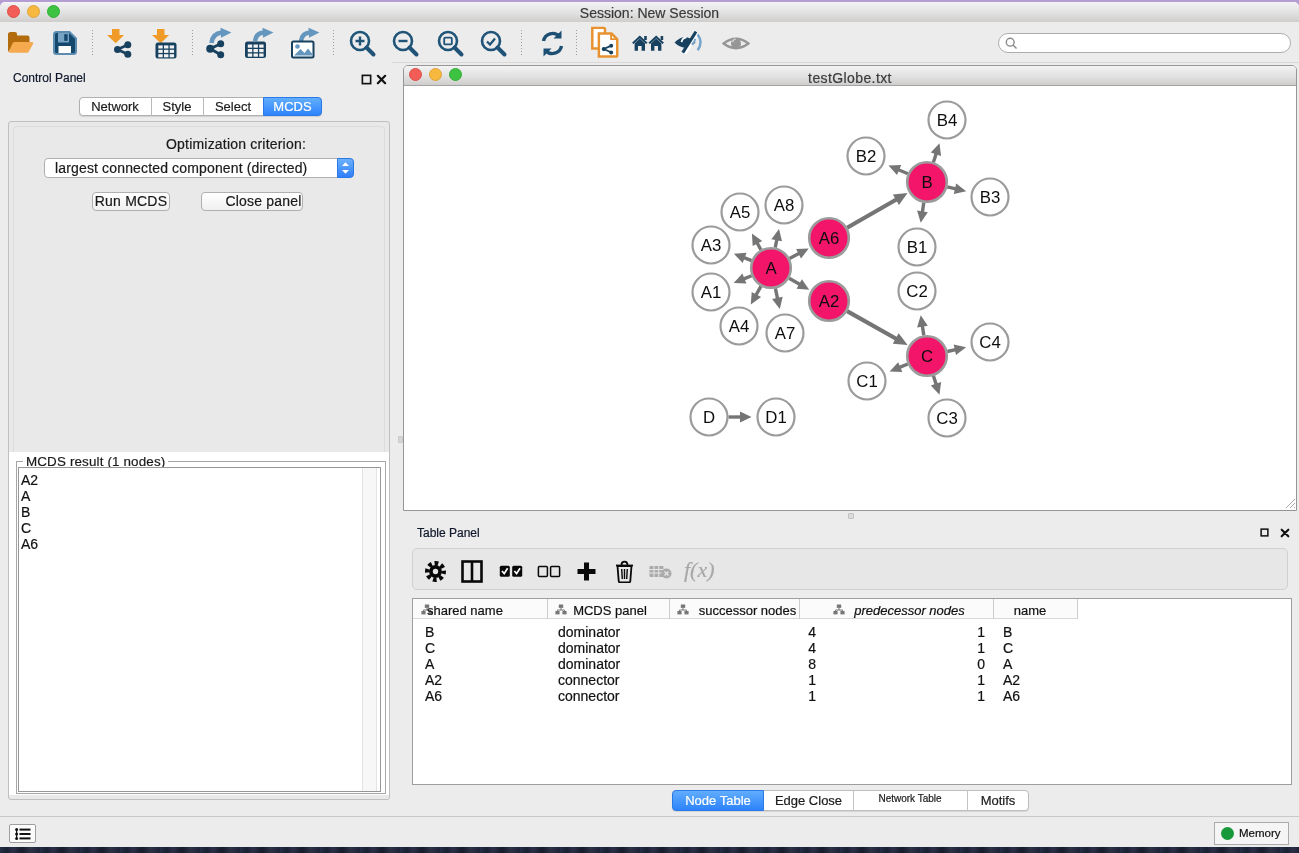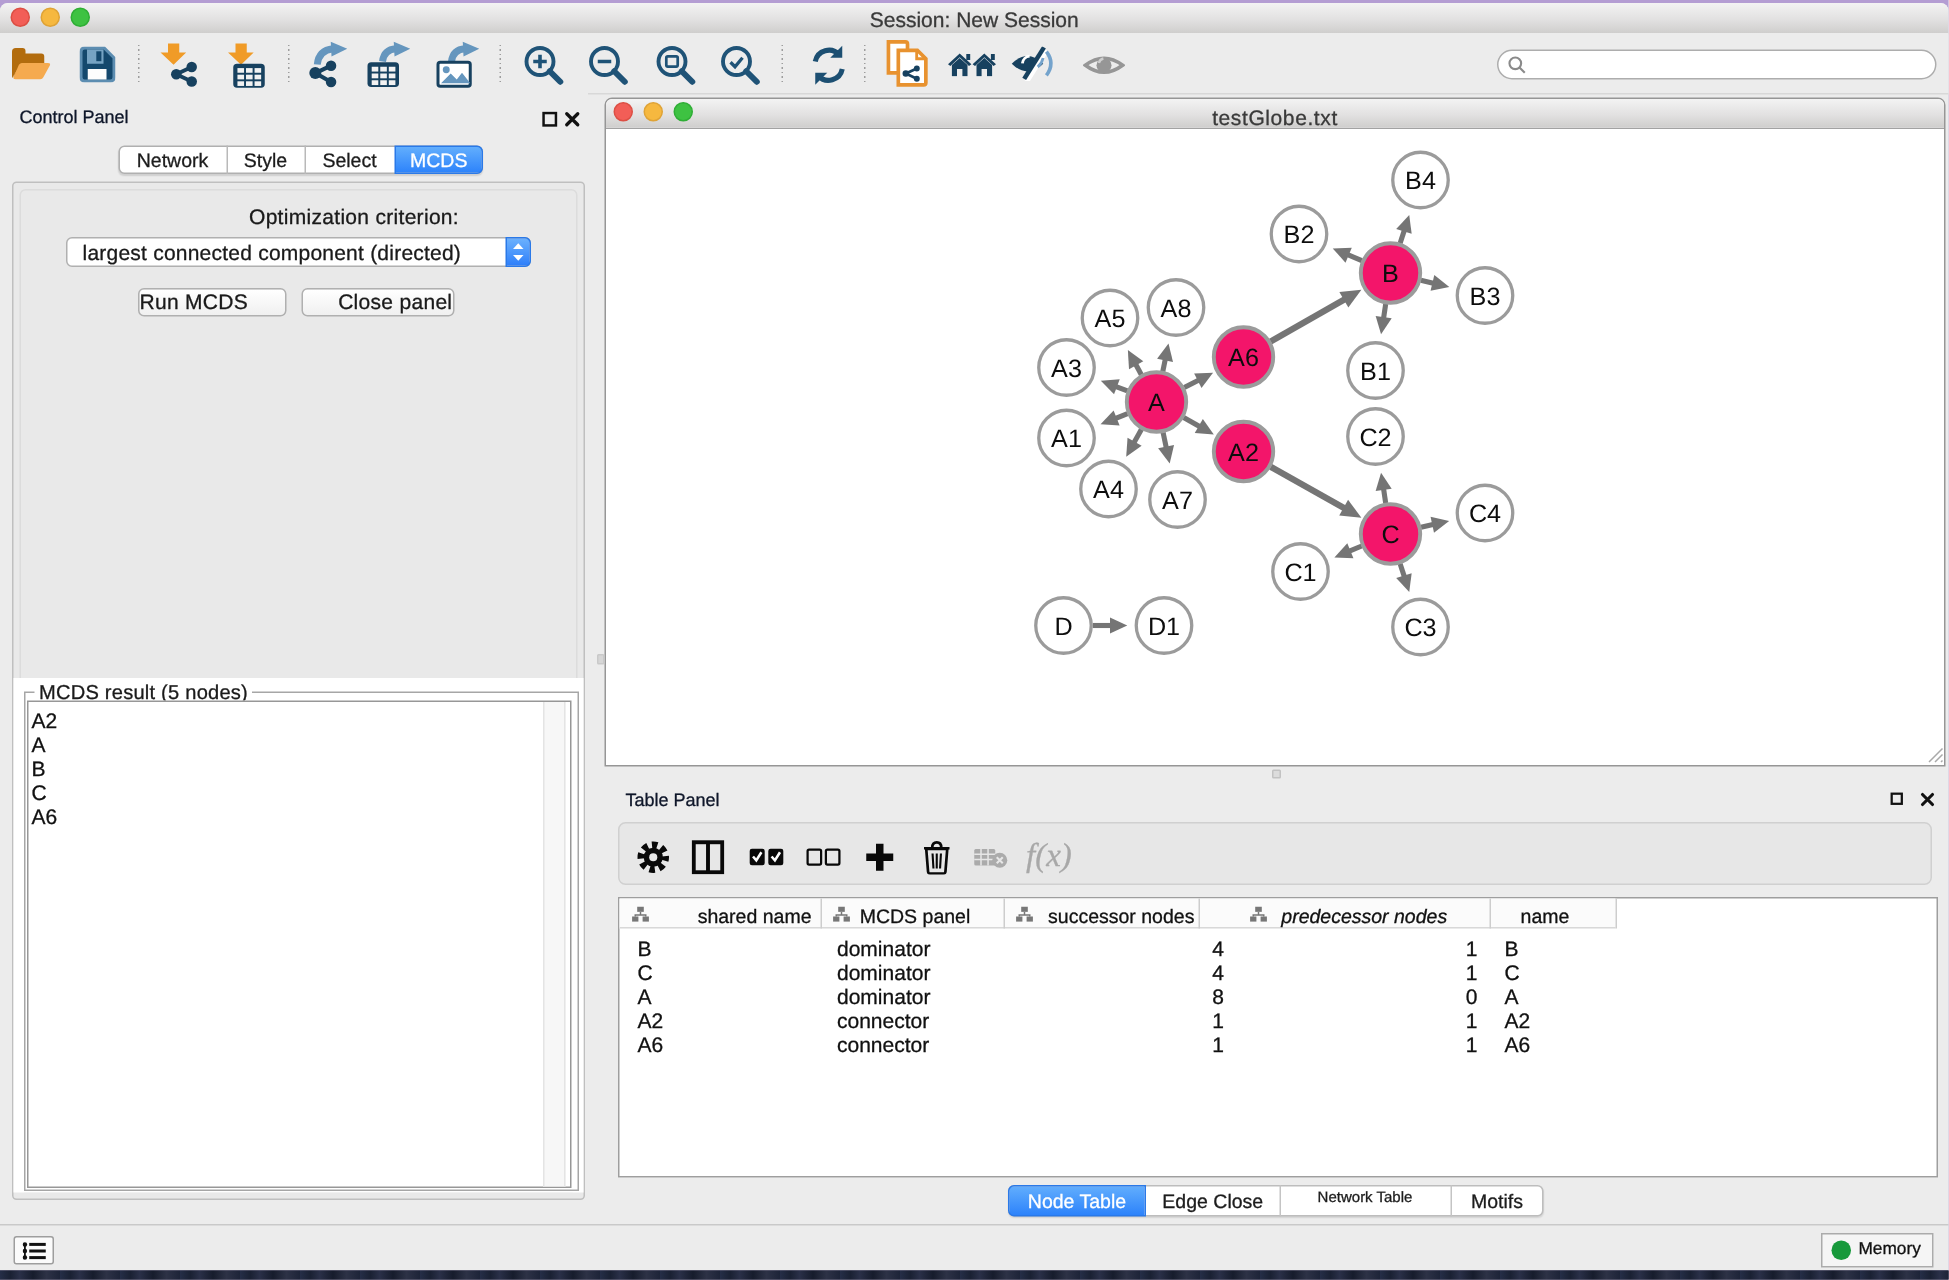--- a/index.html
+++ b/index.html
@@ -180,26 +180,26 @@
 <div class="abs" style="left:263px;top:99px;width:59px;text-align:center;font-size:13px;color:#fff;">MCDS</div>
 
 <div class="abs" style="left:0;top:136px;width:398px;text-align:center;font-size:14px;letter-spacing:0.2px;color:#1a1a1a;margin-left:37px;">Optimization criterion:</div>
 <div class="abs" style="left:44px;top:158px;width:310px;height:20px;background:#fff;border:1px solid #b0b0b0;border-radius:4px;"></div>
 <div class="abs" style="left:55px;top:160px;font-size:14px;letter-spacing:0.15px;color:#1a1a1a;">largest connected component (directed)</div>
 <div class="abs" style="left:337px;top:158px;width:17px;height:20px;background:linear-gradient(#6cb1fd,#2e7ffa);border:1px solid #2a79e8;border-radius:0 4px 4px 0;"></div>
 <svg class="abs" style="left:340px;top:161px" width="11" height="14" viewBox="0 0 11 14">
  <path d="M2 5 L5.5 1.2 L9 5z" fill="#fff"></path>
     <path d="M2 9 L5.5 12.8 L9 9z" fill="#fff"></path>
 </svg>
-<div class="abs" style="left:92px;top:192px;width:99px;height:19px;background:linear-gradient(#ffffff,#f0f0f0);border:1px solid #b0b0b0;border-radius:4px;text-align:left;font-size:14px;letter-spacing:0.2px;color:#1a1a1a;line-height:17px;">Run MCDS</div>
+<div class="abs" style="left:92px;top:192px;width:78px;height:19px;background:linear-gradient(#ffffff,#f0f0f0);border:1px solid #b0b0b0;border-radius:4px;text-align:center;font-size:14px;letter-spacing:0.2px;color:#1a1a1a;line-height:17px;">Run MCDS</div>
 <div class="abs" style="left:201px;top:192px;width:102px;height:19px;background:linear-gradient(#ffffff,#f0f0f0);border:1px solid #b0b0b0;border-radius:4px;text-align:center;font-size:14px;letter-spacing:0.2px;color:#1a1a1a;line-height:17px;padding-left:23px;">Close panel</div>
 
 <div class="abs" style="left:9px;top:452px;width:380px;height:343px;background:#ffffff;"></div>
 <div class="abs" style="left:16px;top:461px;width:370px;height:333px;border:1px solid #a6a6a6;"></div>
-<div class="abs" style="left:23px;top:454px;font-size:13.4px;letter-spacing:0.15px;color:#1a1a1a;background:#fff;padding:0 3px;">MCDS result (5 nodes)</div>
+<div class="abs" style="left:23px;top:454px;font-size:13.4px;letter-spacing:0.15px;color:#1a1a1a;background:#fff;padding:0 3px;">MCDS result (1 nodes)</div>
 <div class="abs" style="left:18px;top:467px;width:363px;height:325px;background:#fff;border:1px solid #979797;"></div>
 <div class="abs" style="left:362px;top:468px;width:15px;height:323px;background:#f7f7f7;border-left:1px solid #e4e4e4;border-right:1px solid #e4e4e4;"></div>
 <div class="abs" style="left:21px;top:471.5px;font-size:14px;color:#111;line-height:16.1px;">A2<br>A<br>B<br>C<br>A6</div>
 
 <div class="abs" style="left:0;top:816px;width:1299px;height:1px;background:#c9c9c9;"></div>
 <div class="abs" style="left:9px;top:824px;width:27px;height:19px;background:#fbfbfb;border:1px solid #9e9e9e;border-radius:2px;"></div>
 <svg class="abs" style="left:15px;top:828px" width="16" height="12" viewBox="0 0 16 12">
  <rect x="4.5" y="0.6" width="11" height="2" fill="#111"></rect>
  <rect x="4.5" y="5" width="11" height="2" fill="#111"></rect>
  <rect x="4.5" y="9.4" width="11" height="2" fill="#111"></rect>
@@ -378,21 +378,21 @@
     <rect x="0.4" y="7" width="4.2" height="3.4" fill="#777"></rect>
     <rect x="7.4" y="7" width="4.2" height="3.4" fill="#777"></rect>
     <path d="M6 4 v2 M2.5 7 v-1 h7 v1" stroke="#777" fill="none"></path>
   </svg>
 <svg class="abs org" style="left:833px;top:604px" width="12" height="11" viewBox="0 0 12 11">
     <rect x="3.8" y="0.5" width="4.4" height="3.4" fill="#777"></rect>
     <rect x="0.4" y="7" width="4.2" height="3.4" fill="#777"></rect>
     <rect x="7.4" y="7" width="4.2" height="3.4" fill="#777"></rect>
     <path d="M6 4 v2 M2.5 7 v-1 h7 v1" stroke="#777" fill="none"></path>
   </svg>
-<div class="abs" style="left:427px;top:603px;width:114px;text-align:right;font-size:13px;color:#111;">shared name</div>
+<div class="abs" style="left:427px;top:603px;width:114px;text-align:left;font-size:13px;color:#111;">shared name</div>
 <div class="abs" style="left:559px;top:603px;width:102px;text-align:center;font-size:13px;color:#111;">MCDS panel</div>
 <div class="abs" style="left:693px;top:603px;width:109px;text-align:center;font-size:13px;color:#111;">successor nodes</div>
 <div class="abs" style="left:836px;top:603px;width:147px;text-align:center;font-size:13px;color:#111;font-style:italic;">predecessor nodes</div>
 <div class="abs" style="left:988px;top:603px;width:84px;text-align:center;font-size:13px;color:#111;">name</div>
 
 <div class="abs" style="left:425px;top:624px;font-size:14px;line-height:16px;color:#111;">B<br>C<br>A<br>A2<br>A6</div>
 <div class="abs" style="left:558px;top:624px;font-size:14px;line-height:16px;color:#111;">dominator<br>dominator<br>dominator<br>connector<br>connector</div>
 <div class="abs" style="left:716px;top:624px;width:100px;text-align:right;font-size:14px;line-height:16px;color:#111;">4<br>4<br>8<br>1<br>1</div>
 <div class="abs" style="left:885px;top:624px;width:100px;text-align:right;font-size:14px;line-height:16px;color:#111;">1<br>1<br>0<br>1<br>1</div>
 <div class="abs" style="left:1003px;top:624px;font-size:14px;line-height:16px;color:#111;">B<br>C<br>A<br>A2<br>A6</div>

